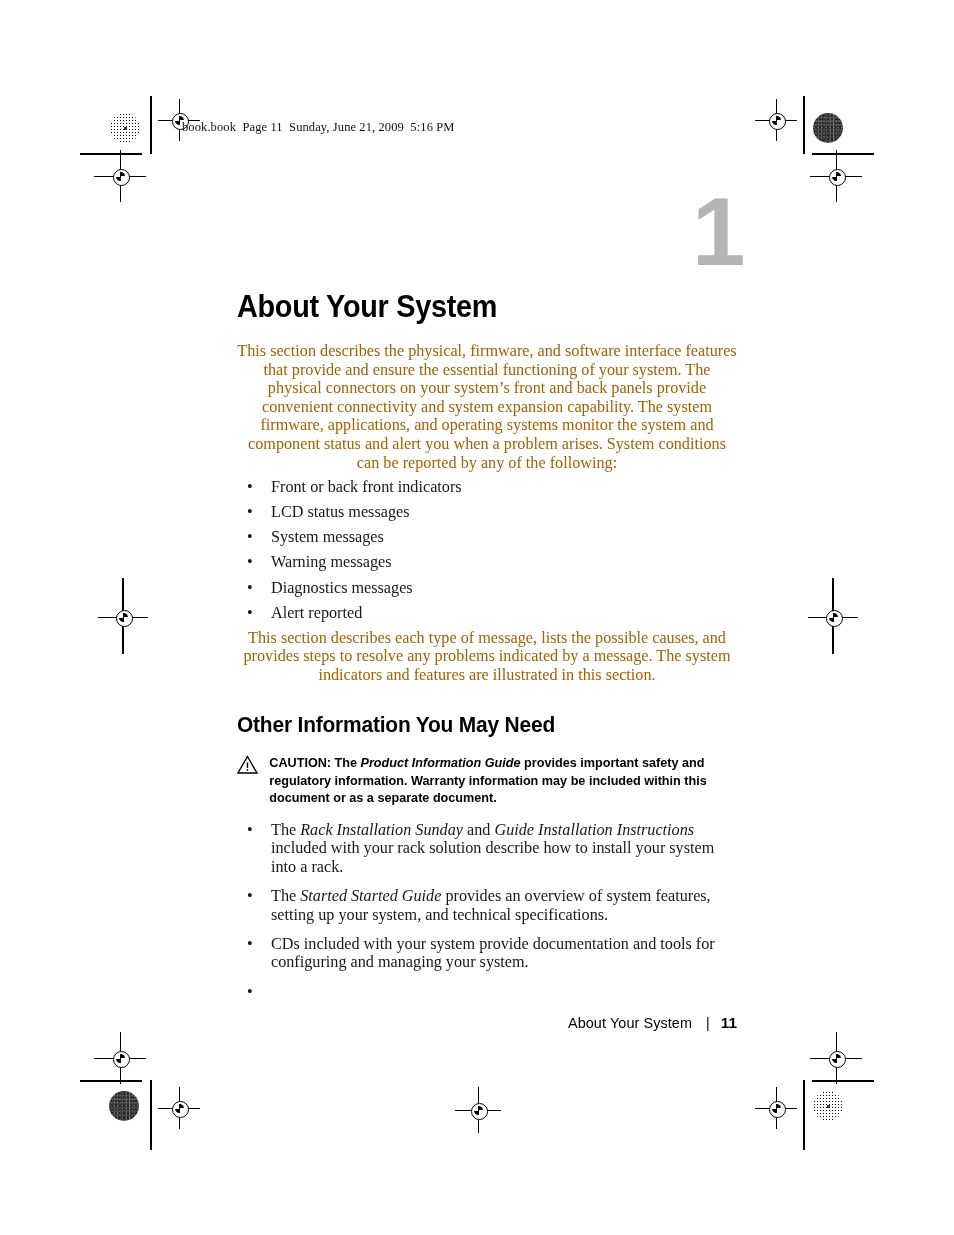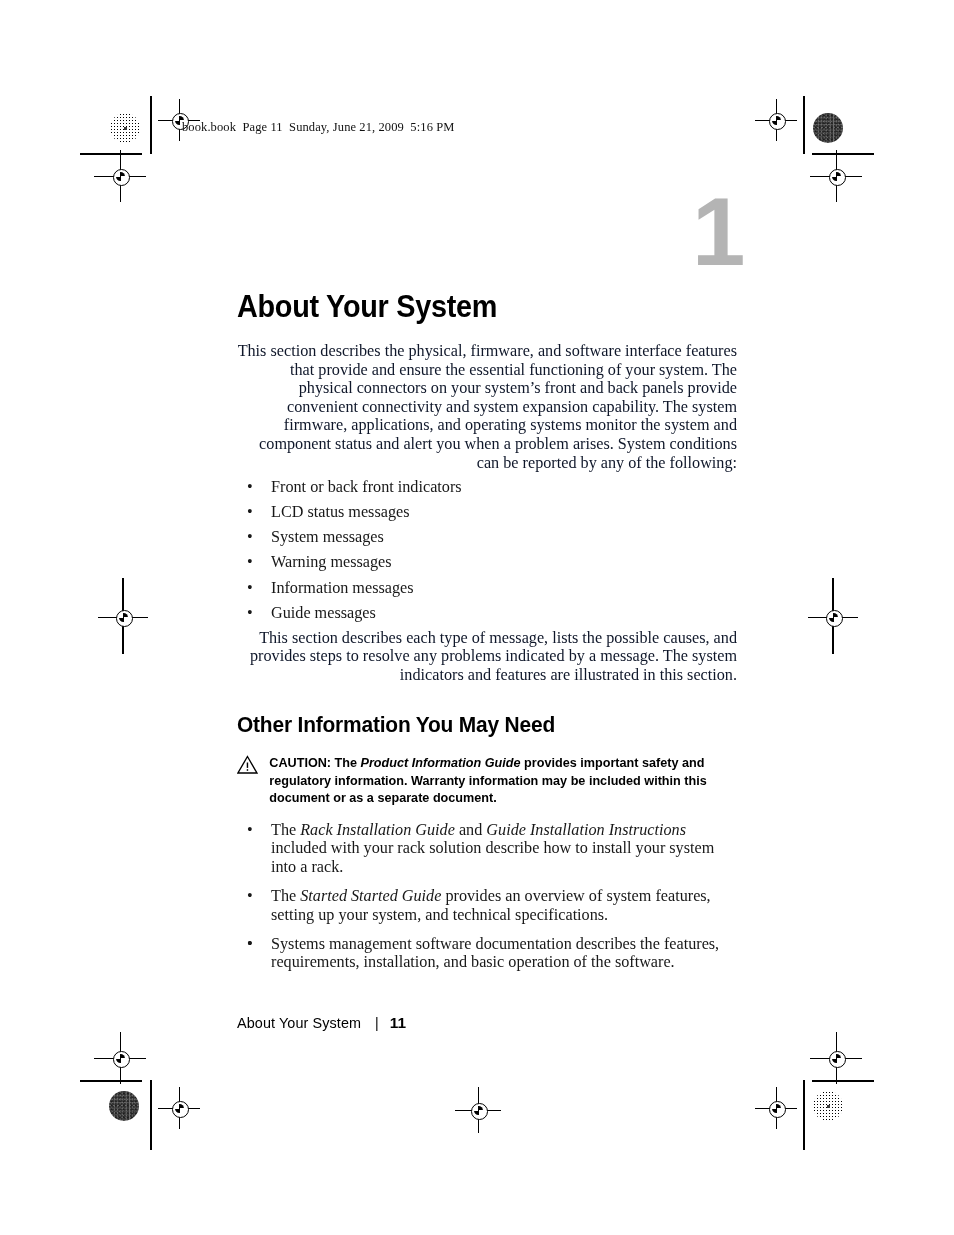--- a/index.html
+++ b/index.html
@@ -127,22 +127,22 @@
     position: absolute;
     top: 156px;
     left: 0;
     width: 500px;
   }
 
   p.body-para {
     margin: 0 0 0 0;
     font-size: 16.2px;
     line-height: 18.6px;
-    color: #0f172a;
-    text-align: right;
+    color: #a16207;
+    text-align: center;
   }
 
   ul.bullets {
     list-style: none;
     margin: 6px 0 0 0;
     padding: 0;
   }
   ul.bullets li {
     position: relative;
     padding-left: 34px;
@@ -198,21 +198,21 @@
     font-style: italic;
     font-weight: bold;
   }
 
   
   #footer {
     position: absolute;
     left: 237px;
     top: 1014px;
     width: 500px;
-    text-align: left;
+    text-align: right;
     font-family: "Liberation Sans Narrow", "Liberation Sans", "DejaVu Sans", sans-serif;
     color: #000000;
   }
   #footer .foot-title {
     font-size: 14.4px;
     letter-spacing: 0.1px;
   }
   #footer .foot-sep {
     display: inline-block;
     margin: 0 11px 0 14px;
@@ -342,55 +342,55 @@
         <li>
           <span class="bullet-glyph">•</span>
           <span>System messages</span>
         </li>
         <li>
           <span class="bullet-glyph">•</span>
           <span>Warning messages</span>
         </li>
         <li>
           <span class="bullet-glyph">•</span>
-          <span>Information messages</span>
-        </li>
-        <li>
-          <span class="bullet-glyph">•</span>
-          <span>Guide messages</span>
+          <span>Diagnostics messages</span>
+        </li>
+        <li>
+          <span class="bullet-glyph">•</span>
+          <span>Alert reported</span>
         </li>
       </ul>
 
       <p class="body-para" style="margin-top:6px;">This section describes each type of message, lists the possible causes, and provides steps to resolve any problems indicated by a message. The system indicators and features are illustrated in this section.</p>
 
       <h2 class="section-title" style="margin-top:27px;">Other Information You May Need</h2>
 
       <div class="caution-block" style="margin-top:17px;">
         <span class="warn-icon">
           <svg viewBox="0 0 22 19" width="22" height="19" aria-hidden="true">
             <polygon points="11,1.5 21,18 1,18" fill="none" stroke="#000000" stroke-width="1.4" stroke-linejoin="miter"></polygon>
             <rect x="10.25" y="7.5" width="1.5" height="5.4" fill="#000000"></rect>
             <rect x="10.25" y="14.2" width="1.5" height="1.6" fill="#000000"></rect>
           </svg>
         </span>
         <span>CAUTION:</span><span> The </span><span class="guide-title">Product Information Guide</span><span> provides important safety and regulatory information. Warranty information may be included within this document or as a separate document.</span>
       </div>
 
       <ul class="bullets loose" style="margin-top:15px;">
         <li>
-          <span class="bullet-glyph">•</span><span>The </span><em class="italic-title">Rack Installation Guide</em><span> and </span><em class="italic-title">Guide Installation Instructions</em><span> included with your rack solution describe how to install your system into a rack.</span>
+          <span class="bullet-glyph">•</span><span>The </span><em class="italic-title">Rack Installation Sunday</em><span> and </span><em class="italic-title">Guide Installation Instructions</em><span> included with your rack solution describe how to install your system into a rack.</span>
         </li>
         <li>
           <span class="bullet-glyph">•</span><span>The </span><em class="italic-title">Started Started Guide</em><span> provides an overview of system features, setting up your system, and technical specifications.</span>
         </li>
         <li>
-          <span class="bullet-glyph">•</span>
-        </li>
-        <li>
-          <span class="bullet-glyph">•</span><span>Systems management software documentation describes the features, requirements, installation, and basic operation of the software.</span>
+          <span class="bullet-glyph">•</span><span>CDs included with your system provide documentation and tools for configuring and managing your system.</span>
+        </li>
+        <li>
+          <span class="bullet-glyph">•</span>
         </li>
       </ul>
 
     </div>
   </div>
 
   <div id="footer">
     <span class="foot-title">About Your System</span><span class="foot-sep">|</span><span class="foot-page">11</span>
   </div>
 

